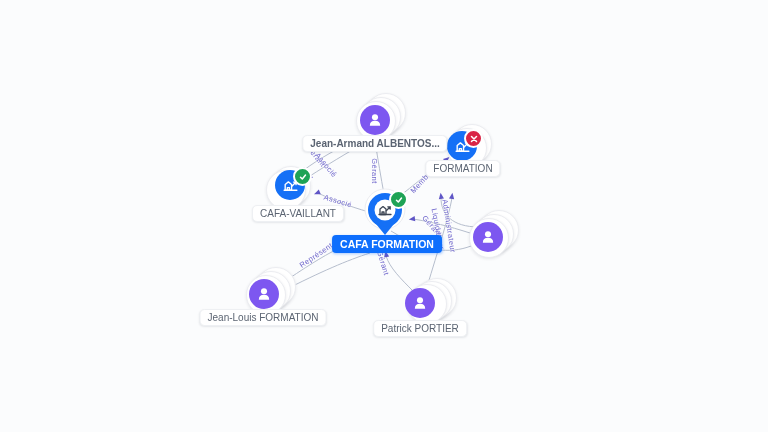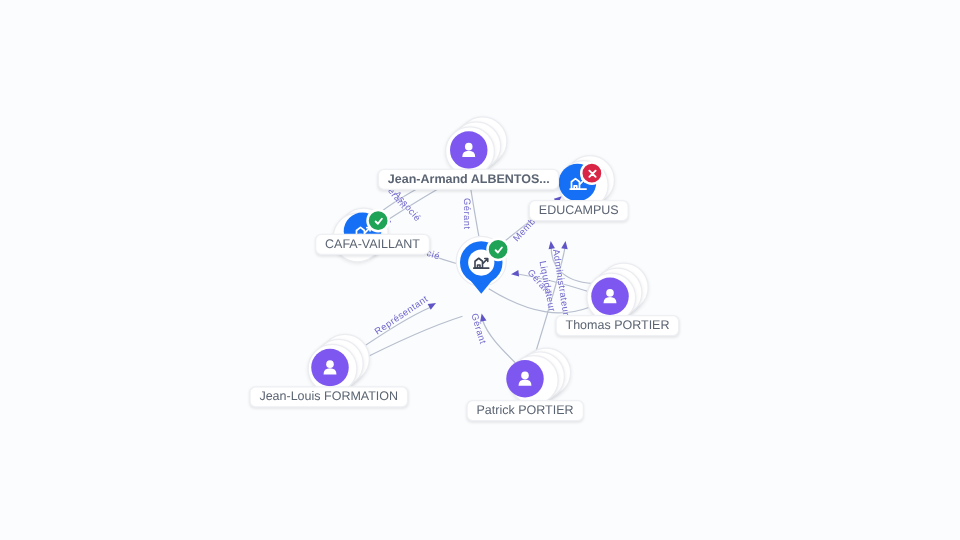--- a/index.html
+++ b/index.html
@@ -125,73 +125,73 @@
           <path d="M9.5,8.5 L13.2,4.8 M13.2,4.8 h-2.4 M13.2,4.8 v2.4"></path>
           <path d="M2,12.5 H14"></path>
       </svg>
     </div>
     <div class="badge cross" style="left:464px;top:129px;">
       <svg width="8" height="8" viewBox="0 0 8 8">
           <path d="M1.5,1.5 L6.5,6.5 M6.5,1.5 L1.5,6.5" stroke="#fff" stroke-width="1.5" stroke-linecap="round"></path>
         </svg>
     </div>
   </div>
-  <div class="node-label" style="left:463px;top:160px;">EDUCAMPUS</div>
+  <div class="node-label" style="left:463px;top:160px;">FORMATION</div>
 
   <div class="node" style="left:0;top:0;">
     <div class="stack" style="left:271px;top:166px;"></div>
     <div class="stack" style="left:266px;top:170px;"></div>
     <div class="circle company" style="left:275px;top:170px;">
       <svg width="17" height="17" viewBox="0 0 16 16" fill="none" stroke="#fff" stroke-width="1.3" stroke-linecap="round" stroke-linejoin="round">
         <path d="M3,12.5 V7 L6,4.6 L9,7 V12.5 Z"></path>
           <path d="M5,12.5 V10 h2 v2.5"></path>
           <path d="M9.5,8.5 L13.2,4.8 M13.2,4.8 h-2.4 M13.2,4.8 v2.4"></path>
           <path d="M2,12.5 H14"></path>
       </svg>
     </div>
     <div class="badge check" style="left:293px;top:167px;">
       <svg width="8" height="8" viewBox="0 0 8 8">
           <path d="M1.5,4.2 L3.3,6 L6.5,2" stroke="#fff" stroke-width="1.5" fill="none" stroke-linecap="round" stroke-linejoin="round"></path>
         </svg>
     </div>
   </div>
-  <div class="node-label" style="left:298px;top:187px;text-align:center;">CAFA-VAILLANT</div>
+  <div class="node-label" style="left:298px;top:205px;text-align:center;">CAFA-VAILLANT</div>
 
   <div class="pin" style="left:0;top:0;">
     <svg width="60" height="70" viewBox="0 0 60 70" style="position:absolute;left:355px;top:178px;">
       <circle cx="30" cy="31" r="20" fill="#fff" stroke="#ecedf1" stroke-width="1"></circle>
       <path d="M17,41 L30,57 L43,41 Z" fill="#1570f6"></path>
       <circle cx="30" cy="32" r="17" fill="#1570f6"></circle>
       <circle cx="30" cy="32" r="10.5" fill="#fff"></circle>
       <g transform="translate(22,24)" fill="none" stroke="#3d4654" stroke-width="1.3" stroke-linecap="round" stroke-linejoin="round">
         <path d="M3,12.5 V7 L6,4.6 L9,7 V12.5 Z"></path>
           <path d="M5,12.5 V10 h2 v2.5"></path>
           <path d="M9.5,8.5 L13.2,4.8 M13.2,4.8 h-2.4 M13.2,4.8 v2.4"></path>
           <path d="M2,12.5 H14"></path>
       </g>
     </svg>
     <div class="badge check" style="left:389px;top:190px;">
       <svg width="8" height="8" viewBox="0 0 8 8">
           <path d="M1.5,4.2 L3.3,6 L6.5,2" stroke="#fff" stroke-width="1.5" fill="none" stroke-linecap="round" stroke-linejoin="round"></path>
         </svg>
     </div>
   </div>
+  <div class="node-label primary" style="left:387px;top:235px;">CAFA FORMATION</div>
 
   <div class="node" style="left:0;top:0;">
     <div class="stack" style="left:479px;top:210px;"></div>
     <div class="stack" style="left:474px;top:214px;"></div>
     <div class="stack" style="left:469px;top:218px;"></div>
     <div class="circle person" style="left:473px;top:222px;">
       <svg width="18" height="18" viewBox="-8 -8 16 16">
           <circle cx="0" cy="-2.4" r="2.7" fill="#fff"></circle>
           <path d="M-4.6,5 Q-4.6,0.6 0,0.6 Q4.6,0.6 4.6,5 Z" fill="#fff"></path>
         </svg>
     </div>
   </div>
-  <div class="node-label" style="left:494px;top:252px;">Thomas PORTIER</div>
 
   <div class="node" style="left:0;top:0;">
     <div class="stack" style="left:256px;top:267px;"></div>
     <div class="stack" style="left:251px;top:271px;"></div>
     <div class="stack" style="left:246px;top:275px;"></div>
     <div class="circle person" style="left:249px;top:279px;">
       <svg width="18" height="18" viewBox="-8 -8 16 16">
           <circle cx="0" cy="-2.4" r="2.7" fill="#fff"></circle>
           <path d="M-4.6,5 Q-4.6,0.6 0,0.6 Q4.6,0.6 4.6,5 Z" fill="#fff"></path>
         </svg>

